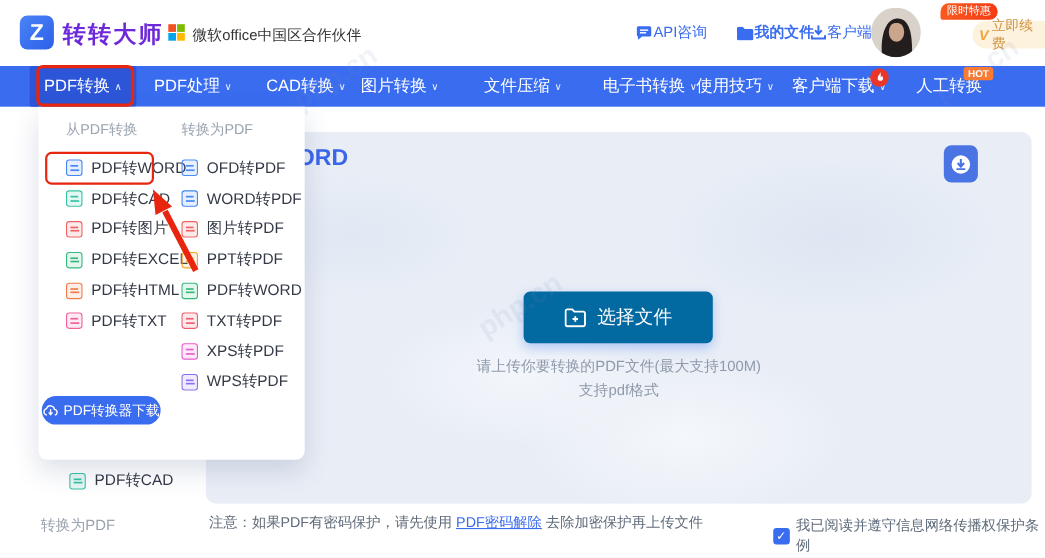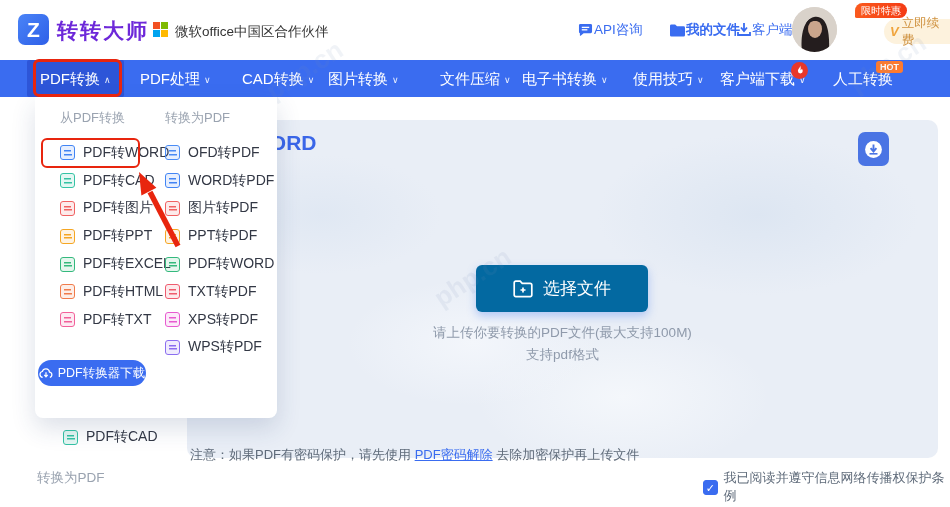--- a/index.html
+++ b/index.html
@@ -32,21 +32,21 @@
                  color:#fff; font-size:10px; line-height:15px; padding:0 6px;
                  border-radius:8px 8px 8px 2px; }
 
   
   .nav { position:absolute; left:0; top:60px; width:950px; height:37px; background:#3a6cf0; }
   .nav-item { position:absolute; top:0; height:37px; line-height:37px; color:#fff; font-size:15px;
               cursor:pointer; white-space:nowrap; }
   .nav-item .caret { font-size:9px; margin-left:4px; vertical-align:1px; opacity:.9; }
   .nav-item.active { background:#2d55d8; padding:0 13px; border-radius:2px; }
   .ni-0{left:27px;} .ni-1{left:140px;} .ni-2{left:242px;} .ni-3{left:328px;} .ni-4{left:440px;}
-  .ni-5{left:522px;} .ni-6{left:633px;} .ni-7{left:720px;} .ni-8{left:833px;}
+  .ni-5{left:548px;} .ni-6{left:633px;} .ni-7{left:720px;} .ni-8{left:833px;}
   .fire-badge { position:absolute; left:791px; top:2px; width:17px; height:17px; border-radius:50%;
                 background:#e8372a; display:flex; align-items:center; justify-content:center; }
   .hot-badge { position:absolute; left:876px; top:1px; background:#ff7a2e; color:#fff;
                font-size:9px; font-weight:bold; line-height:12px; padding:0 4px; border-radius:3px; }
 
   
   .side-item { position:absolute; left:63px; top:428px; display:flex; align-items:center; gap:8px;
                font-size:14px; color:#333845; cursor:pointer; }
   .side-section { position:absolute; left:37px; top:469px; font-size:13.5px; color:#9aa3b0; }
 
@@ -66,21 +66,21 @@
   .upload-btn { position:absolute; left:476px; top:265px; width:172px; height:47px; border-radius:6px;
                 background:#0369a1; border:none; color:#fff; font-size:17px;
                 font-family:inherit; display:flex; align-items:center; justify-content:center;
                 gap:9px; cursor:pointer; box-shadow:0 4px 10px rgba(62,119,242,.35); z-index:6; }
   .hint1 { position:absolute; left:187px; top:324px; width:751px; text-align:center;
            font-size:13.5px; color:#8f9aab; z-index:5; }
   .hint2 { position:absolute; left:187px; top:346px; width:751px; text-align:center;
            font-size:13.5px; color:#8f9aab; z-index:5; }
 
   
-  .note { position:absolute; left:190px; top:446px; font-size:13px; color:#5f6b7a; z-index:5; }
+  .note { position:absolute; left:190px; top:466px; font-size:13px; color:#5f6b7a; z-index:5; }
   .note a { color:#3a6cf0; text-decoration:underline; cursor:pointer; }
   .agree { position:absolute; left:703px; top:469px; display:flex; align-items:center; gap:6px;
            font-size:13px; color:#5f6b7a; z-index:5; }
   .checkbox { width:15px; height:15px; border-radius:3px; border:1px solid #c5cbd6; background:#fff;
               color:#fff; font-size:11px; line-height:14px; text-align:center; cursor:pointer; }
   .checkbox.checked { background:#3a6cf0; border-color:#3a6cf0; }
 
   
   .dropdown { position:absolute; left:35px; top:97px; width:242px; height:321px; background:#fff;
               border-radius:0 0 8px 8px; box-shadow:0 10px 24px rgba(40,60,110,.16); z-index:40; }
@@ -224,24 +224,20 @@
       </div>
     <div class="dd-item">
         <span class="ficon" style="color: rgb(53, 195, 165);"></span>
         <span>PDF转CAD</span>
       </div>
     <div class="dd-item">
         <span class="ficon" style="color: rgb(240, 98, 98);"></span>
         <span>PDF转图片</span>
       </div>
     <div class="dd-item">
-        <span class="ficon" style="color: rgb(245, 166, 35);"></span>
-        <span>PDF转PPT</span>
-      </div>
-    <div class="dd-item">
         <span class="ficon" style="color: rgb(52, 185, 125);"></span>
         <span>PDF转EXCEL</span>
       </div>
     <div class="dd-item">
         <span class="ficon" style="color: rgb(240, 123, 74);"></span>
         <span>PDF转HTML</span>
       </div>
     <div class="dd-item">
         <span class="ficon" style="color: rgb(242, 96, 154);"></span>
         <span>PDF转TXT</span>

